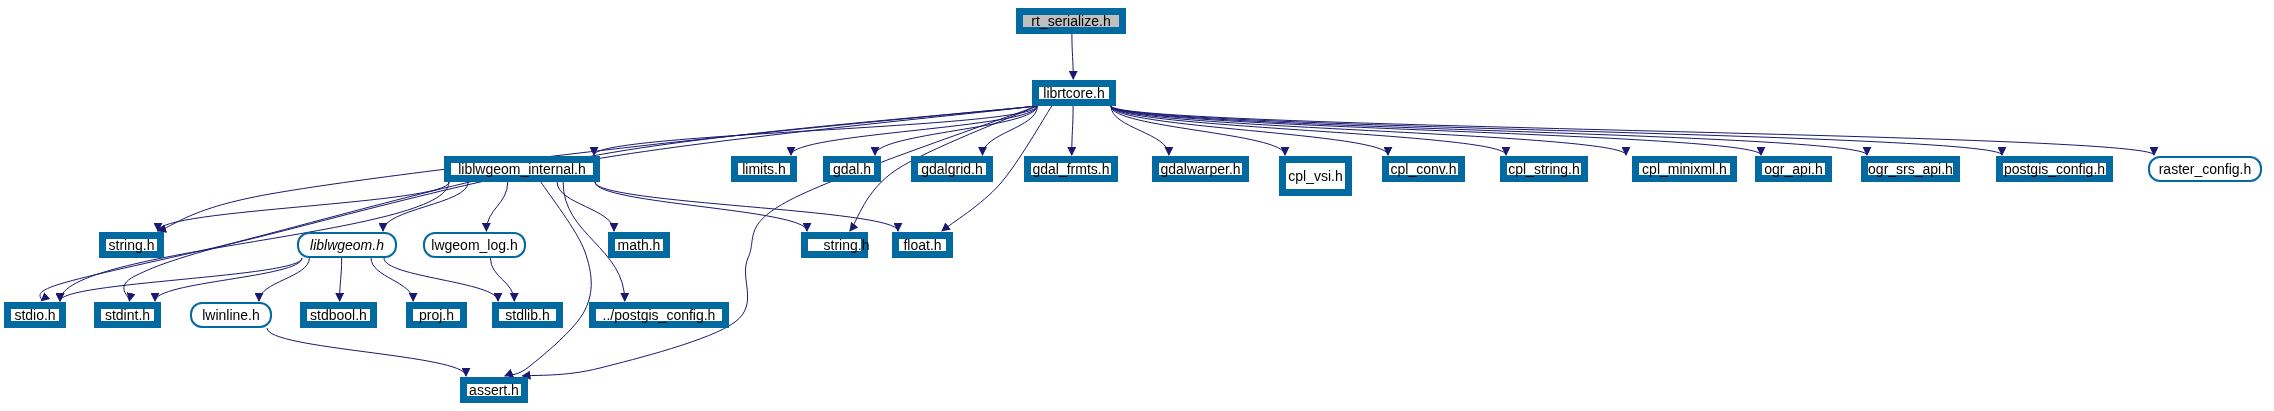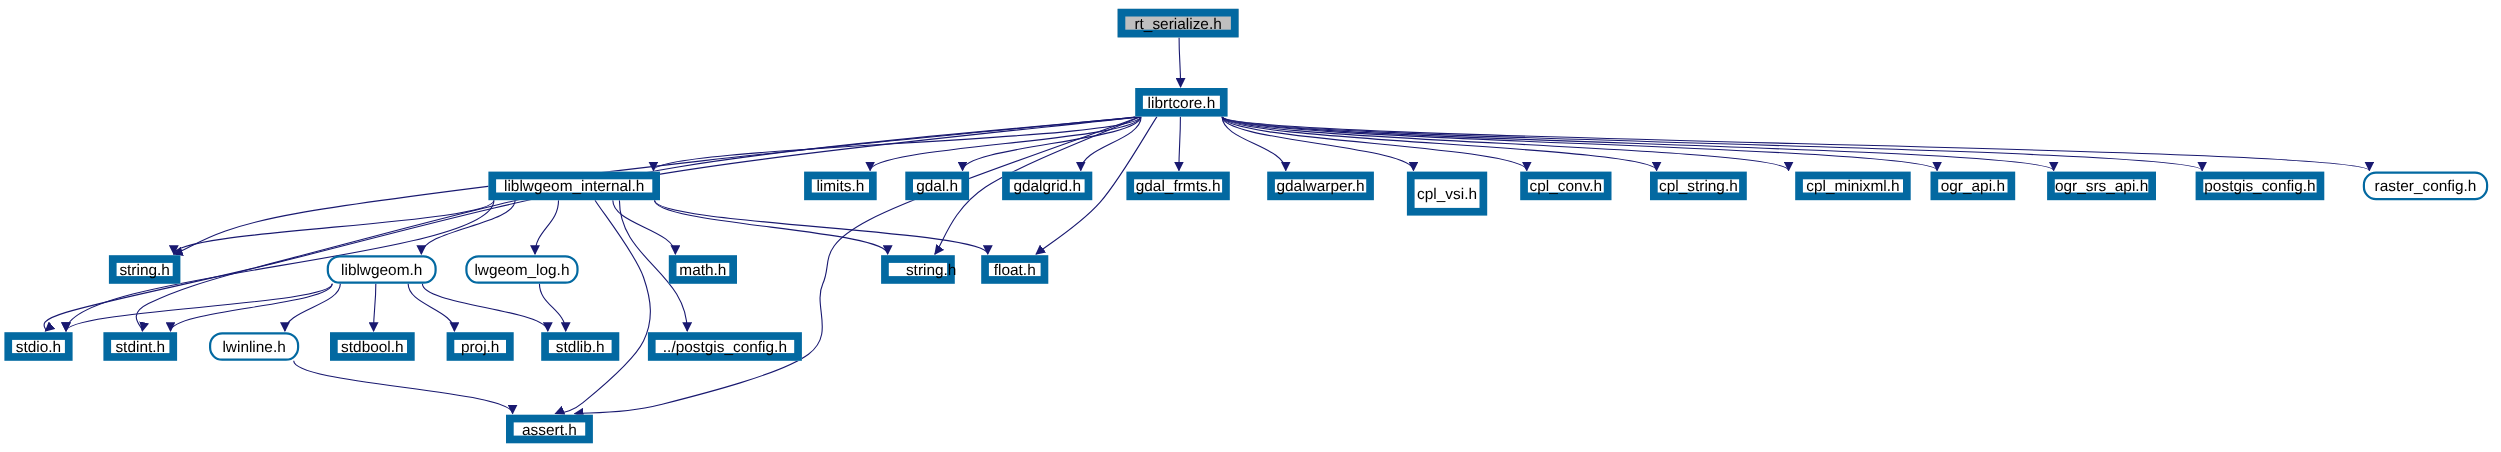--- a/index.html
+++ b/index.html
@@ -91,27 +91,27 @@
       <div class="node" style="left: 1152px; top: 156px; width: 97px; height: 26px;">gdalwarper.h</div>
       <div class="node" style="left: 1279px; top: 156px; width: 73px; height: 40px;">cpl_vsi.h</div>
       <div class="node" style="left: 1382px; top: 156px; width: 83px; height: 26px;">cpl_conv.h</div>
       <div class="node" style="left: 1500px; top: 156px; width: 88px; height: 26px;">cpl_string.h</div>
       <div class="node" style="left: 1620px; top: 156px; width: 105px; height: 26px; margin-left: 12px;">cpl_minixml.h</div>
       <div class="node" style="left: 1755px; top: 156px; width: 77px; height: 26px;">ogr_api.h</div>
       <div class="node" style="left: 1861px; top: 156px; width: 99px; height: 26px;">ogr_srs_api.h</div>
       <div class="node" style="left: 1996px; top: 156px; width: 117px; height: 26px;">postgis_config.h</div>
       <div class="node bold" style="left: 2148px; top: 156px; width: 114px; height: 26px;">raster_config.h</div>
       <div class="node" style="left: 99px; top: 232px; width: 65px; height: 26px;">string.h</div>
-      <div class="node bold" style="left: 297px; top: 232px; width: 100px; height: 26px;">liblwgeom.h</div>
+      <div class="node bold" style="left: 297px; top: 232px; width: 100px; height: 26px; font-style: italic;">liblwgeom.h</div>
       <div class="node bold" style="left: 423px; top: 232px; width: 103px; height: 26px;">lwgeom_log.h</div>
       <div class="node" style="left: 608px; top: 232px; width: 62px; height: 26px;">math.h</div>
       <div class="node" style="left: 801px; top: 232px; width: 67px; height: 26px; padding-left: 24px;">string.h</div>
       <div class="node" style="left: 892px; top: 232px; width: 61px; height: 26px;">float.h</div>
       <div class="node" style="left: 4px; top: 302px; width: 62px; height: 26px;">stdio.h</div>
       <div class="node" style="left: 94px; top: 302px; width: 67px; height: 26px;">stdint.h</div>
       <div class="node bold" style="left: 190px; top: 302px; width: 82px; height: 26px;">lwinline.h</div>
       <div class="node" style="left: 300px; top: 302px; width: 77px; height: 26px;">stdbool.h</div>
       <div class="node" style="left: 406px; top: 302px; width: 61px; height: 26px;">proj.h</div>
       <div class="node" style="left: 492px; top: 302px; width: 71px; height: 26px;">stdlib.h</div>
       <div class="node" style="left: 589px; top: 302px; width: 140px; height: 26px;">../postgis_config.h</div>
-      <div class="node" style="left: 460px; top: 377px; width: 79px; height: 26px;">assert.h</div>
+      <div class="node" style="left: 460px; top: 377px; width: 68px; height: 26px;">assert.h</div>
     </div>
 </div>
 
 </body></html>

